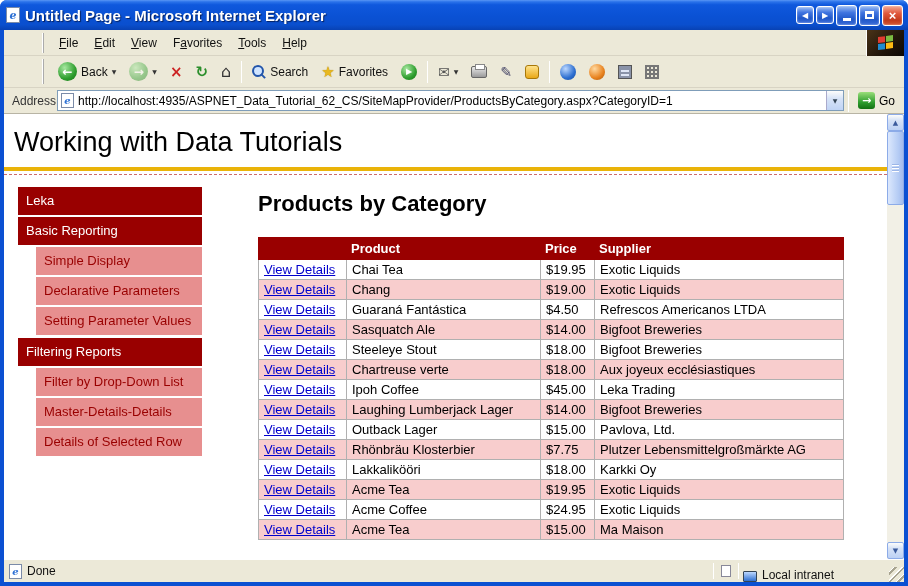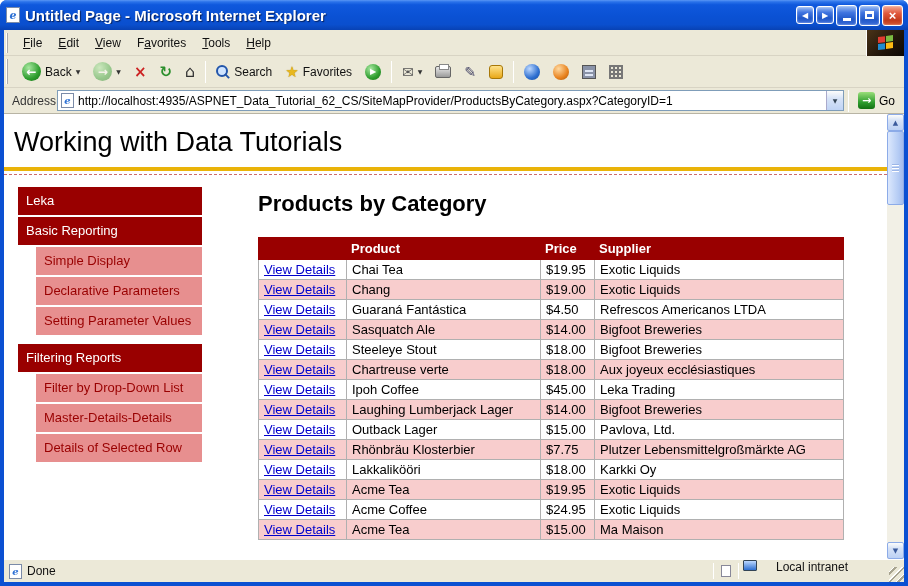--- a/index.html
+++ b/index.html
@@ -28,21 +28,21 @@
     background:linear-gradient(180deg,#9cbdf3 0%,#3f74e0 35%,#2057c8 70%,#3a6cd8 100%);
     box-shadow:inset 0 0 2px rgba(255,255,255,.6);
   }
   .tb-btn.small { width:18px; height:18px; font-size:8px; }
   .tb-btn.close { background:linear-gradient(180deg,#f2a893 0%,#e0573a 40%,#c33b1c 75%,#d4552f 100%); font-size:13px; font-weight:bold; }
   .min-glyph { display:block; width:8px; height:3px; background:#fff; margin-top:9px; }
   .max-glyph { display:block; width:9px; height:8px; border:2px solid #fff; border-top-width:3px; }
 
   
   .window-body { position:absolute; top:30px; left:4px; right:4px; bottom:4px; display:flex; flex-direction:column; background:#ece9d8; }
-  .bar { background:#ece9d8; display:flex; align-items:center; }
+  .bar { background:#ece9d8; display:flex; align-items:center;padding-left:36px; }
   .grip { width:5px; height:80%; border-left:2px ridge #fff; margin:0 4px 0 2px; }
   .menubar { height:26px; border-bottom:1px solid #d8d4c4; font-size:12px; }
   .menu-item { padding:4px 8px; color:#111; }
   .menu-item u { text-decoration:underline; }
   .throbber {
     margin-left:auto; width:38px; height:26px; border-left:1px solid #fff;
     background:linear-gradient(135deg,#4a3318 0%,#20150a 60%,#0c0804 100%);
     display:flex; align-items:center; justify-content:center;
   }
   .flag { width:16px; height:13px; display:grid; grid-template-columns:7px 7px; grid-template-rows:6px 6px; gap:1px; transform:skewY(-8deg); }
@@ -95,21 +95,21 @@
   .viewport { flex:1; position:relative; background:#fff; overflow:hidden; }
   .page { position:absolute; top:0; left:0; right:17px; bottom:0; overflow:hidden; background:#fff; font-size:13px; }
   .page-header { padding:13px 0 9px 10px; font-size:27px; color:#000; border-bottom:4px solid #eab308; }
   .dashed-sep { border-top:1px dashed #cc6b6b; margin-top:3px; }
   .page-body { display:flex; padding-top:12px; }
 
   .sidebar { width:184px; margin-left:14px; font-size:13px; flex:none; }
   .nav-item { padding:6px 8px; margin-bottom:2px; line-height:16px; cursor:default; }
   .nav-item.top { background:#990000; color:#fff; }
   .nav-item.sub { background:#e78f8f; color:#990000; margin-left:18px; }
-  .nav-item.gap { margin-top:9px; }
+  .nav-item.gap { margin-top:3px; }
 
   .main { margin-left:56px; flex:1; padding-right:30px; }
   .page-heading { font-size:22px; font-weight:bold; color:#000; margin:4px 0 20px; }
   table.products { border-collapse:collapse; width:585px; font-size:13px; table-layout:fixed; }
   table.products th { background:#990000; color:#fff; font-weight:bold; text-align:left; padding:3px 4px; border:1px solid #990000; line-height:15px; }
   table.products th + th { border-left:1px solid #fff; }
   table.products td { padding:2px 5px; border:1px solid #b0b0b0; line-height:15px; overflow:hidden; white-space:nowrap; }
   table.products tr.alt td { background:#f8cdcd; }
   a.details-link { color:#0000cc; text-decoration:underline; }
 
@@ -119,21 +119,21 @@
   .sb-up { top:0; } .sb-down { bottom:0; }
   .sb-thumb { position:absolute; left:0; right:0; top:17px; height:74px; border:1px solid #8cabe8; border-radius:2px; background:linear-gradient(90deg,#dce8fd,#b4cbf4 70%,#a4bcec); }
   .sb-thumb::after { content:''; position:absolute; left:4px; right:4px; top:32px; height:8px;
       background:repeating-linear-gradient(0deg,#fff 0 1px,#9cb6e8 1px 2px,transparent 2px 3px); }
 
   
   .statusbar { height:23px; background:#ece9d8; border-top:1px solid #fff; display:flex; align-items:center; font-size:12px; color:#111; }
   .status-left { flex:1; display:flex; align-items:center; gap:5px; padding-left:5px; height:100%; }
   .status-div { width:1px; height:16px; background:#aca899; border-right:1px solid #fff; }
   .status-mini { width:24px; height:100%; display:flex; align-items:center; justify-content:center; }
-  .status-zone { width:150px; display:flex; align-items:flex-start; gap:19px; padding-left:4px; height:100%; }
+  .status-zone { width:150px; display:flex; align-items:flex-end; gap:5px; padding-left:4px; height:100%; }
   .monitor-icon { width:14px; height:11px; background:linear-gradient(#bcd8ff,#2e6fd0); border:1px solid #345; border-radius:1px; }
   .tinypage { width:10px; height:12px; background:#fff; border:1px solid #889; }
   .resize-grip { width:15px; height:15px; align-self:flex-end;
       background:repeating-linear-gradient(135deg, transparent 0 3px, #fff 3px 4px, #a8a490 4px 6px); }
 </style>
 </head>
 <body>
 
 <div class="window">
 

